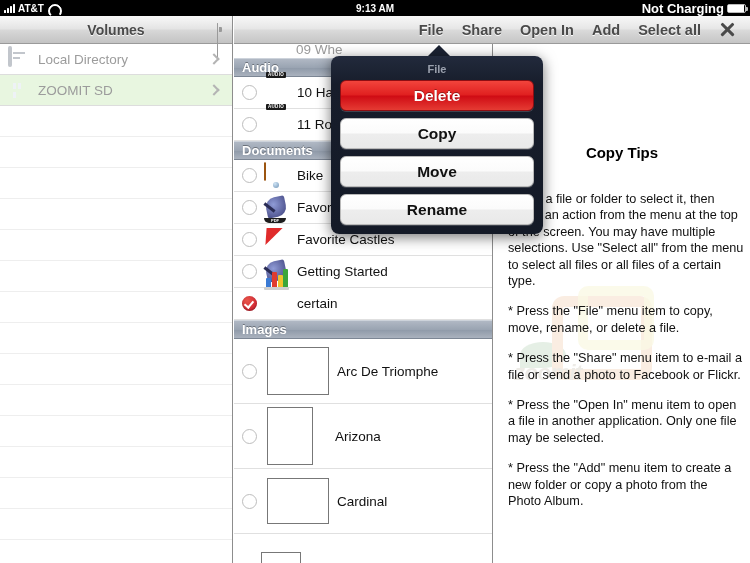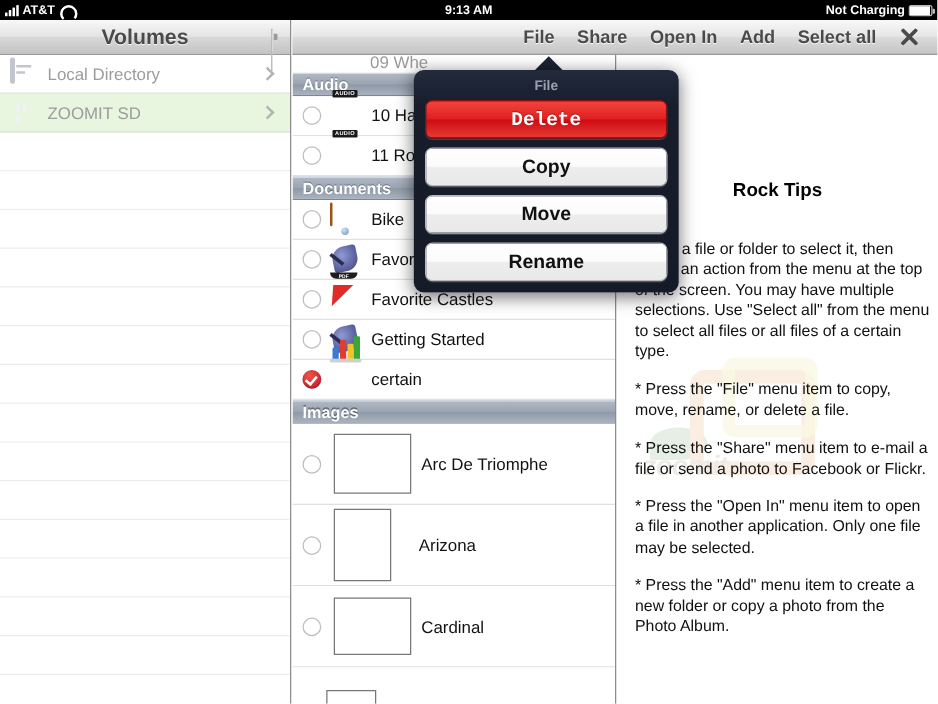--- a/index.html
+++ b/index.html
@@ -27,21 +27,21 @@
   .signal i:nth-child(3){height:7px} .signal i:nth-child(4){height:9px}
   .carrier { font-size: 10px; }
   .wifi { width: 12px; height: 9px; position: relative; }
   .wifi::before {
     content: ""; position: absolute; left: 1px; top: 0;
     width: 10px; height: 10px;
     border: 2px solid #fff; border-radius: 50%;
     clip-path: polygon(0 0, 100% 0, 100% 45%, 50% 45%, 50% 100%, 0 100%);
     transform: rotate(45deg);
   }
-  .batt-status { font-size: 10px; }
+  .batt-status { font-size: 13px; }
   .batt {
     width: 19px; height: 9px; border: 1px solid #bbb; border-radius: 2px;
     position: relative; background: #000;
   }
   .batt::after {
     content: ""; position: absolute; right: -3px; top: 2.5px;
     width: 2px; height: 4px; background: #bbb; border-radius: 0 1px 1px 0;
   }
   .batt i { display: block; height: 100%; background: #fff; margin: 0; }
 
@@ -51,21 +51,21 @@
     background: #fff;
     border-right: 1px solid #8d8d8d;
   }
   .sb-toolbar {
     height: 28px; position: relative;
     background: linear-gradient(to bottom,#f8f8f8 0%,#e4e4e4 48%,#d8d8d8 52%,#c3c3c3 100%);
     border-bottom: 1px solid #9a9a9a;
     display: flex; align-items: center; justify-content: center;
   }
   .sb-title {
-    font-size: 17px; font-weight: bold; color: #4a4a4a;
+    font-size: 14px; font-weight: bold; color: #4a4a4a;
     text-shadow: 0 1px 0 rgba(255,255,255,.85);
   }
   .sb-batt-wrap { position: absolute; right: 14px; top: 8px; }
   .sb-batt {
     width: 26px; height: 12px; border: 1px solid #9a9a9a; border-radius: 2px;
     background: #eee; position: relative; overflow: hidden;
   }
   .sb-batt::after {
     content: ""; position: absolute; right: -4px; top: 3px;
     width: 3px; height: 5px; background: #9a9a9a; border-radius: 0 1px 1px 0;
@@ -357,21 +357,20 @@
   .pop-btn {
     height: 31px; border-radius: 6px; margin-bottom: 7px;
     display: flex; align-items: center; justify-content: center;
     font-size: 15.5px; font-weight: bold;
     box-shadow: 0 1px 0 rgba(255,255,255,.18);
   }
   .pop-btn.danger {
     background: linear-gradient(to bottom,#f2443c 0%,#e02020 48%,#cf0b14 52%,#e53b33 100%);
     color: #fff; text-shadow: 0 -1px 0 rgba(0,0,0,.35);
     border: 1px solid #8f0d12;
-    font-family: Liberation Mono, monospace;
   }
   .pop-btn.plain {
     background: linear-gradient(to bottom,#ffffff 0%,#fbfbfb 48%,#ededed 52%,#e9e9e9 100%);
     color: #111; border: 1px solid #b9b9b9;
   }
 </style>
 </head>
 <body>
 
 <div id="screen">
@@ -513,21 +512,21 @@
   <div class="rightpanel">
     <div class="rp-toolbar"></div>
 
     <div class="watermark">
       <span class="wm-leaf"></span>
       <span class="wm-shape"></span>
       <span class="wm-shape2"></span>
       <span class="wm-text">zoomit</span>
     </div>
 
-    <div class="tips-title">Rock Tips</div>
+    <div class="tips-title">Copy Tips</div>
     <div class="tips-body">
       <p>Touch a file or folder to select it, then select an action from the menu at the top of the screen.  You may have multiple selections.  Use "Select all" from the menu to select all files or all files of a certain type.</p>
       <p>* Press the "File" menu item to copy, move, rename, or delete a file.</p>
       <p>* Press the "Share" menu item to e-mail a file or send a photo to Facebook or Flickr.</p>
       <p>* Press the "Open In" menu item to open a file in another application.  Only one file may be selected.</p>
       <p>* Press the "Add" menu item to create a new folder or copy a photo from the Photo Album.</p>
     </div>
   </div>
 
   <div class="menubar">

